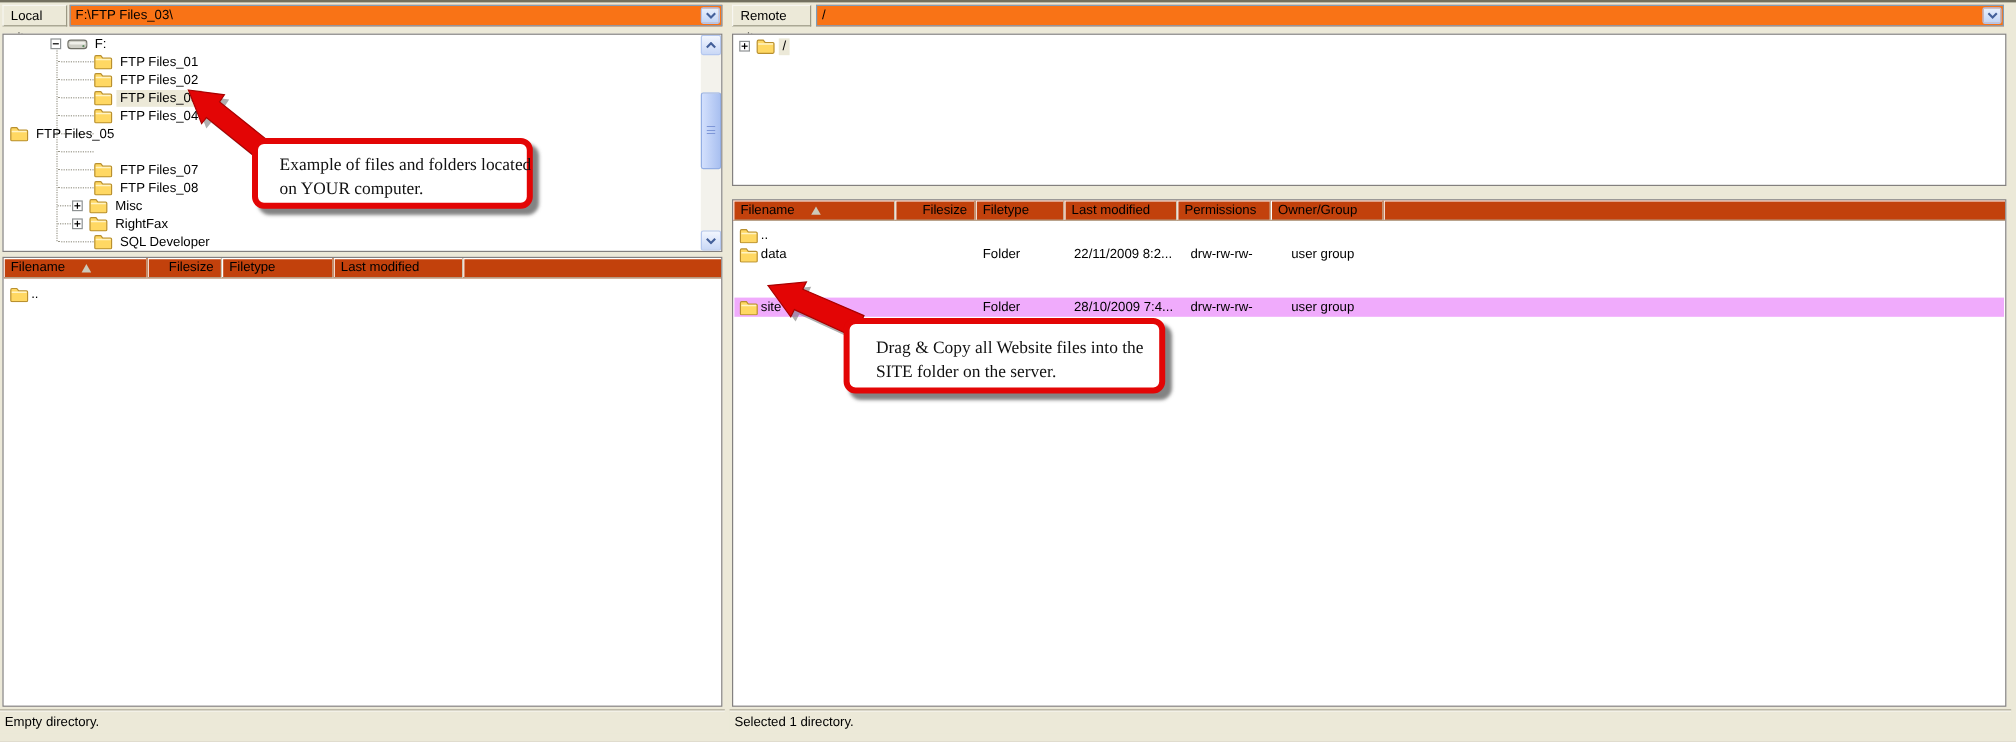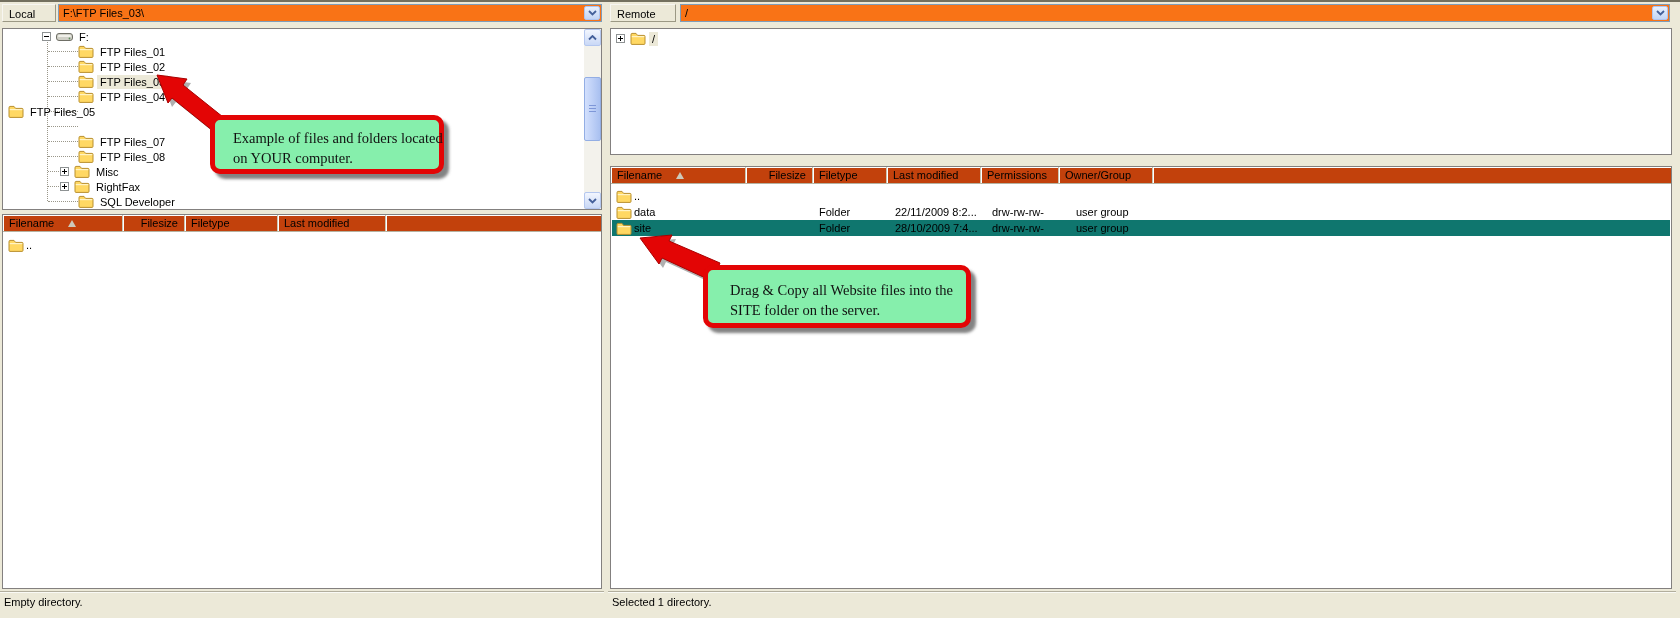--- a/index.html
+++ b/index.html
@@ -45,31 +45,31 @@
   .hcell{height:17px;line-height:16px;box-sizing:border-box;padding:0 6px;white-space:nowrap;
       border-right:1px solid #c9c5b2;border-bottom:1px solid #b5b2a1;box-shadow:inset 1px 1px 0 #fff;
       display:flex;align-items:center;}
   .hcell.right{justify-content:flex-end;}
   .hcell.fill{flex:1;border-right:none;}
   .sort-asc{width:0;height:0;margin-left:14px;border-left:4px solid transparent;border-right:4px solid transparent;
       border-bottom:7px solid #cdc9ba;}
 
   
   .lrow{position:absolute;left:1px;right:1px;height:16px;display:flex;align-items:center;}
-  .lrow.selected{background:#0f766e;}
+  .lrow.selected{background:#f0abfc;margin-top:28px;}
   .lcell{box-sizing:border-box;padding:0 5px;white-space:nowrap;overflow:hidden;}
   .name-cell{display:flex;align-items:center;padding-left:4px;}
   .name-cell .ticon{margin:0 2px 0 0;}
 
   
   .statusbar{position:absolute;top:591px;height:20px;background:#ece9d8;border-top:1px solid #b2ae9d;
       box-shadow:inset 0 1px 0 #fafaf5;line-height:20px;padding-left:4px;box-sizing:border-box;}
 
   
-  .callout{position:absolute;background:#86efac;border:5px solid #e30505;border-radius:10px;box-sizing:border-box;
+  .callout{position:absolute;background:#ffffff;border:5px solid #e30505;border-radius:10px;box-sizing:border-box;
       box-shadow:5px 5px 3px rgba(90,90,90,.75);font-family:"Liberation Serif",serif;font-size:14.5px;color:#111;z-index:6;}
   .callout .cline{display:block;line-height:20px;white-space:nowrap;}
   .arrows{position:absolute;left:0;top:0;width:1680px;height:618px;pointer-events:none;z-index:5;}
 </style>
 </head>
 <body>
 
 <div class="app">
   <div class="top-edge"></div>
 

